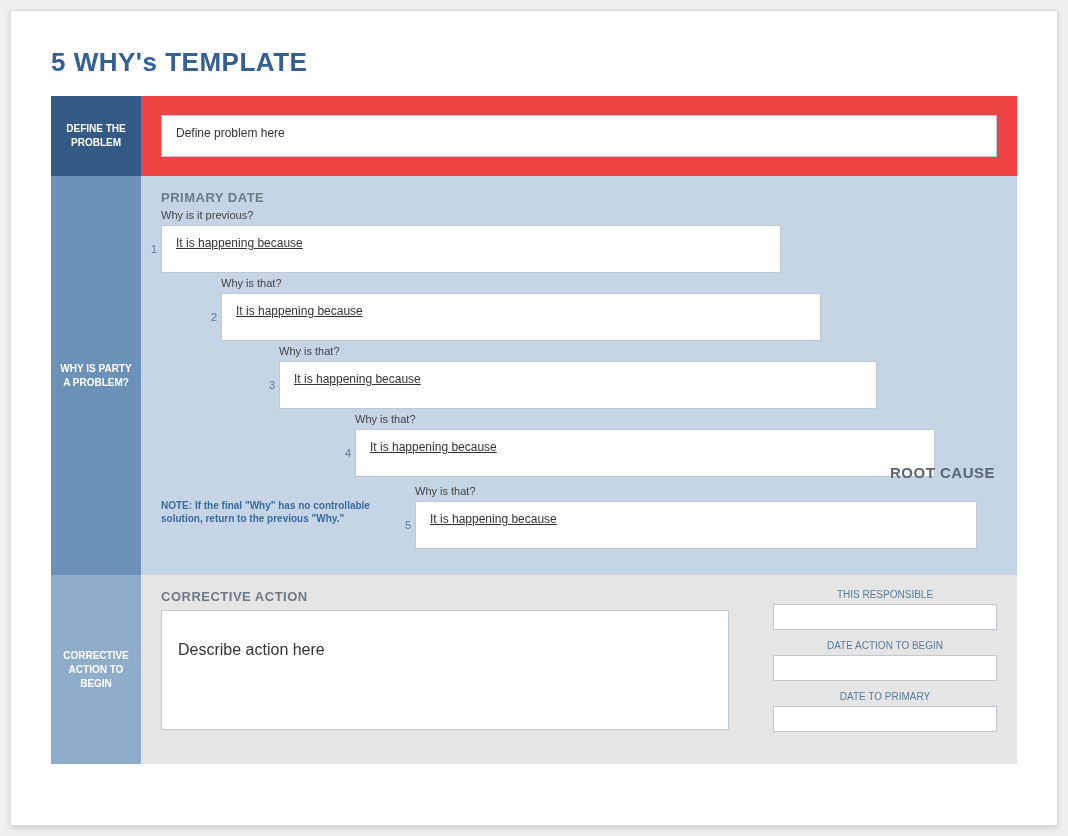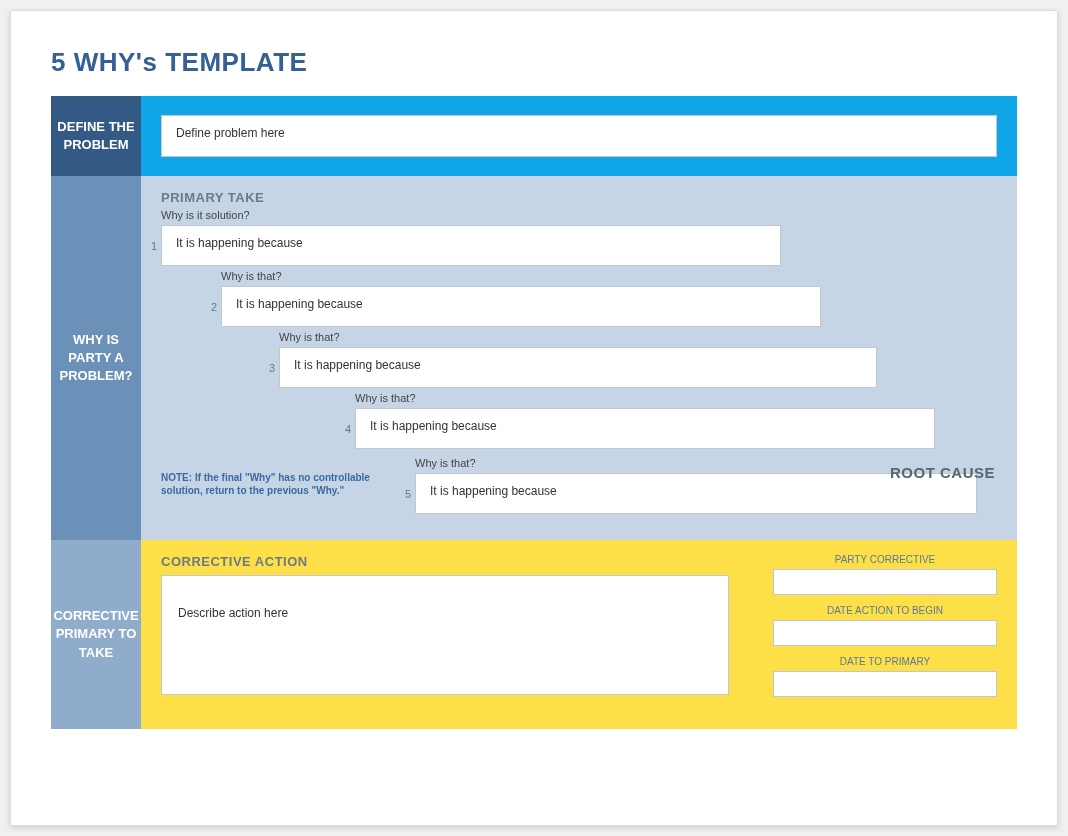--- a/index.html
+++ b/index.html
@@ -30,32 +30,32 @@
     width: 100%;
   }
   .sidebar {
     width: 90px;
     min-width: 90px;
     display: flex;
     align-items: center;
     justify-content: center;
     text-align: center;
     color: #fff;
-    font-size: 13px;
+    font-size: 10px;
     font-weight: bold;
     line-height: 1.4;
     padding: 0 6px;
   }
   .sb-dark { background: #335a85; }
   .sb-mid  { background: #6b91b8; }
   .sb-light{ background: #8faccb; }
   .content { flex: 1; }
-  .c-define { background: #0ea5e9; padding: 0 20px; height: 80px; display:flex; align-items:center; }
+  .c-define { background: #ef4444; padding: 0 20px; height: 80px; display:flex; align-items:center; }
   .c-whys   { background: #c5d5e6; padding: 14px 20px 22px 20px; position:relative; }
-  .c-action { background: #fde047; padding: 14px 20px 22px 20px; display:flex; gap:44px; }
+  .c-action { background: #e5e5e5; padding: 14px 20px 22px 20px; display:flex; gap:44px; }
   .input-box {
     background: #fff;
     border: 1px solid #c0c7cf;
     font-size: 12px;
     color: #333;
     padding: 10px 14px;
   }
   .define-input { width: 100%; height: 42px; }
   .section-h {
     color: #6c7a86;
@@ -63,21 +63,21 @@
     font-size: 13px;
     letter-spacing: 0.5px;
   }
   .sub-q {
     font-size: 11px;
     color: #444;
     margin: 4px 0 4px 0;
   }
   .why-row { display:flex; align-items:center; margin-bottom:4px; }
   .why-num { width:14px; text-align:right; font-size:11px; color:#5a7a9a; margin-right:4px; }
-  .why-input { height:41px; }
+  .why-input { height:48px;text-decoration:underline; }
   .note {
     font-size: 10px;
     color: #3a6aa0;
     font-weight: bold;
     line-height:1.3;
     width: 230px;
   }
   .root-cause {
     position:absolute;
     right: 22px;
@@ -86,21 +86,21 @@
     font-weight: bold;
     color: #5a6672;
     letter-spacing:0.5px;
   }
   .action-left { flex:1; }
   .action-text {
     background:#fff;
     border:1px solid #c0c7cf;
     height:120px;
     padding:30px 16px;
-    font-size:12px;
+    font-size:16px;
     color:#333;
   }
   .action-right { width:224px; }
   .meta-label {
     text-align:center;
     font-size:10px;
     color:#5a7a9a;
     margin-bottom:4px;
   }
   .meta-input {
@@ -122,25 +122,25 @@
     <div class="sidebar sb-dark">DEFINE THE PROBLEM</div>
     <div class="content c-define">
       <div class="input-box define-input">Define problem here</div>
     </div>
   </div>
 
   <div class="block">
     <div class="sidebar sb-mid">WHY IS PARTY A PROBLEM?</div>
     <div class="content c-whys">
 
-      <div class="section-h">PRIMARY TAKE</div>
+      <div class="section-h">PRIMARY DATE</div>
       <div class="root-cause">ROOT CAUSE</div>
 
       <div style="margin-left:0;">
-        <div class="sub-q">Why is it solution?</div>
+        <div class="sub-q">Why is it previous?</div>
         <div class="why-row" style="margin-left:-18px;">
           <div class="why-num">1</div>
           <div class="input-box why-input" style="width:620px;">It is happening because</div>
         </div>
       </div>
 
       <div style="margin-left:60px;">
         <div class="sub-q">Why is that?</div>
         <div class="why-row" style="margin-left:-18px;">
           <div class="why-num">2</div>
@@ -174,30 +174,30 @@
             <div class="why-num">5</div>
             <div class="input-box why-input" style="width:562px;">It is happening because</div>
           </div>
         </div>
       </div>
 
     </div>
   </div>
 
   <div class="block">
-    <div class="sidebar sb-light">CORRECTIVE PRIMARY TO TAKE</div>
+    <div class="sidebar sb-light">CORRECTIVE ACTION TO BEGIN</div>
     <div class="content c-action">
 
       <div class="action-left">
         <div class="section-h" style="margin-bottom:6px;">CORRECTIVE ACTION</div>
         <div class="action-text">Describe action here</div>
       </div>
 
       <div class="action-right">
-        <div class="meta-label">PARTY CORRECTIVE</div>
+        <div class="meta-label">THIS RESPONSIBLE</div>
         <div class="meta-input"></div>
 
         <div class="meta-label">DATE ACTION TO BEGIN</div>
         <div class="meta-input"></div>
 
         <div class="meta-label">DATE TO PRIMARY</div>
         <div class="meta-input"></div>
       </div>
 
     </div>

